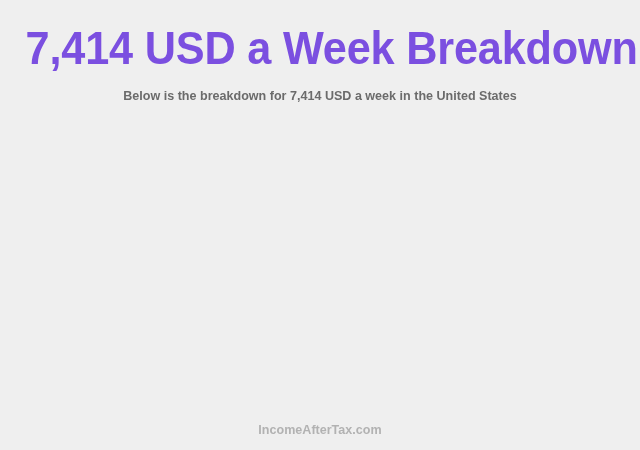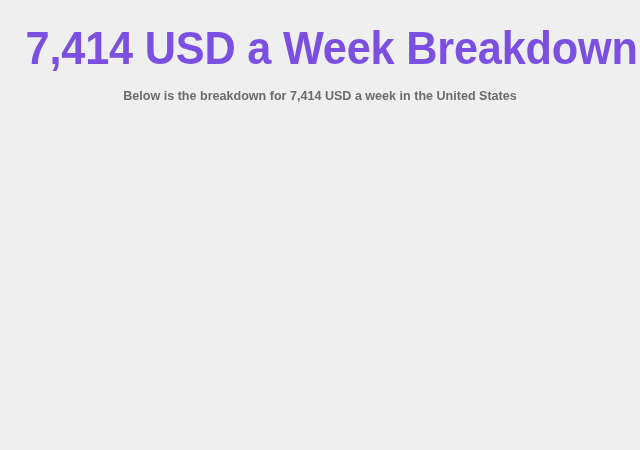--- a/index.html
+++ b/index.html
@@ -97,14 +97,17 @@
 
   <div class="header-block">
     <h1 class="page-title">7,414 USD a Week Breakdown</h1>
     <p class="page-subtitle">Below is the breakdown for 7,414 USD a week in the United States</p>
   </div>
 
   <div class="content-area">
     <span></span>
   </div>
 
+  <div class="site-footer">
+    <p class="footer-text">IncomeAfterTax.com</p>
+  </div>
 
 </div>
 
 </body></html>

